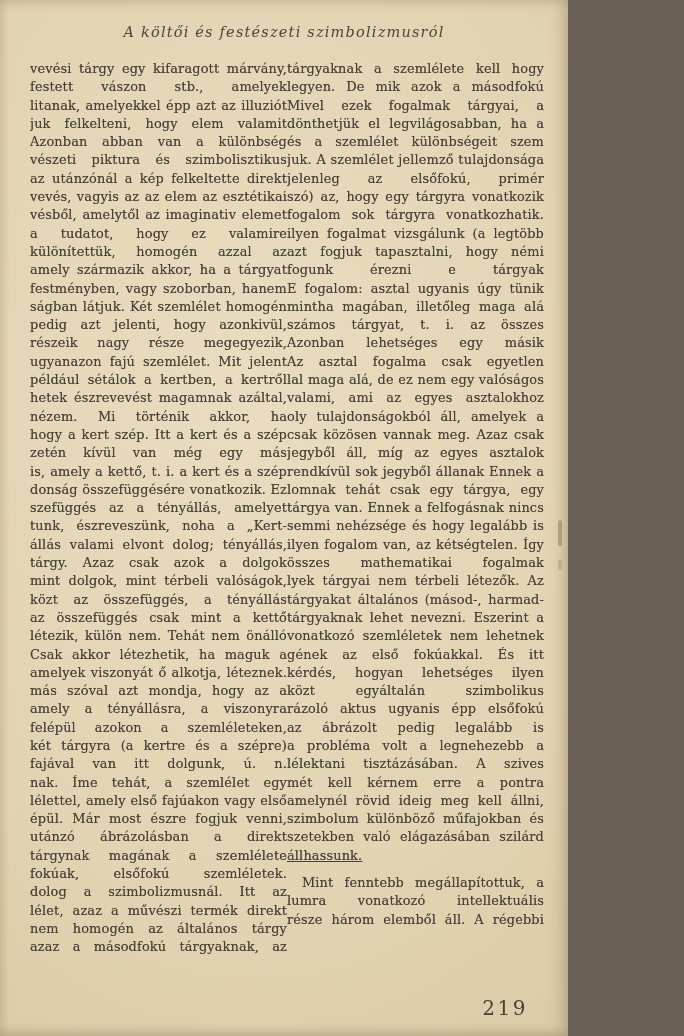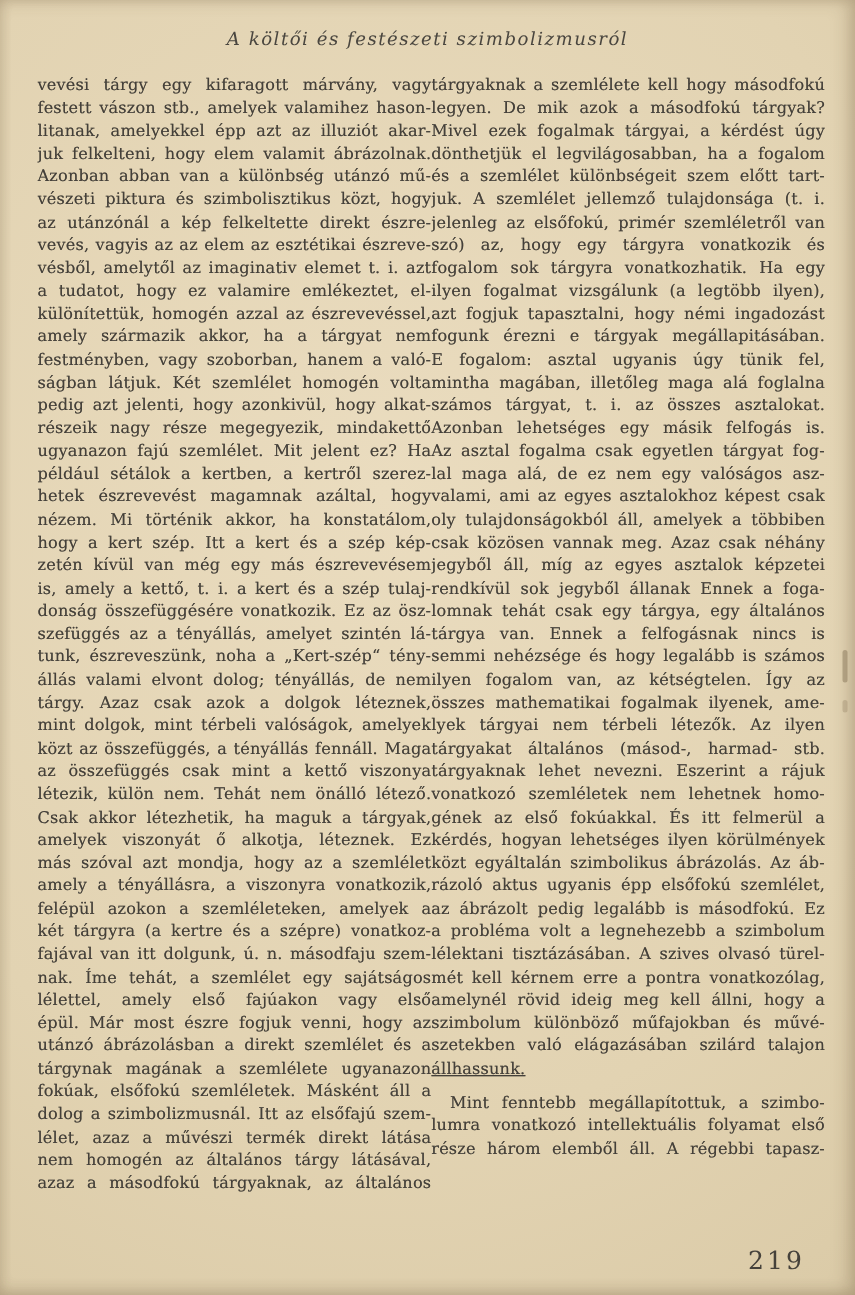--- a/index.html
+++ b/index.html
@@ -2,21 +2,21 @@
 <html><head>
 <meta charset="utf-8">
 <style>
   html, body {
     margin: 0;
     padding: 0;
     background: #6b6257;
   }
   .page {
     position: relative;
-    width: 684px;
+    width: 568px;
     height: 1036px;
     overflow: hidden;
     background:
       radial-gradient(ellipse 120% 90% at 45% 38%, var(--paper-light, #eadcbf) 0%, var(--paper, #e2d3b2) 55%, var(--paper-dark, #d6c5a0) 100%);
     box-shadow: inset -6px 0 14px rgba(90,70,40,0.22), inset 0 -4px 10px rgba(90,70,40,0.10), inset 3px 0 8px rgba(90,70,40,0.08);
     font-family: "DejaVu Serif", "Liberation Serif", serif;
     color: var(--ink, #44403a);
   }
   .running-head {
     margin-top: 24px;

